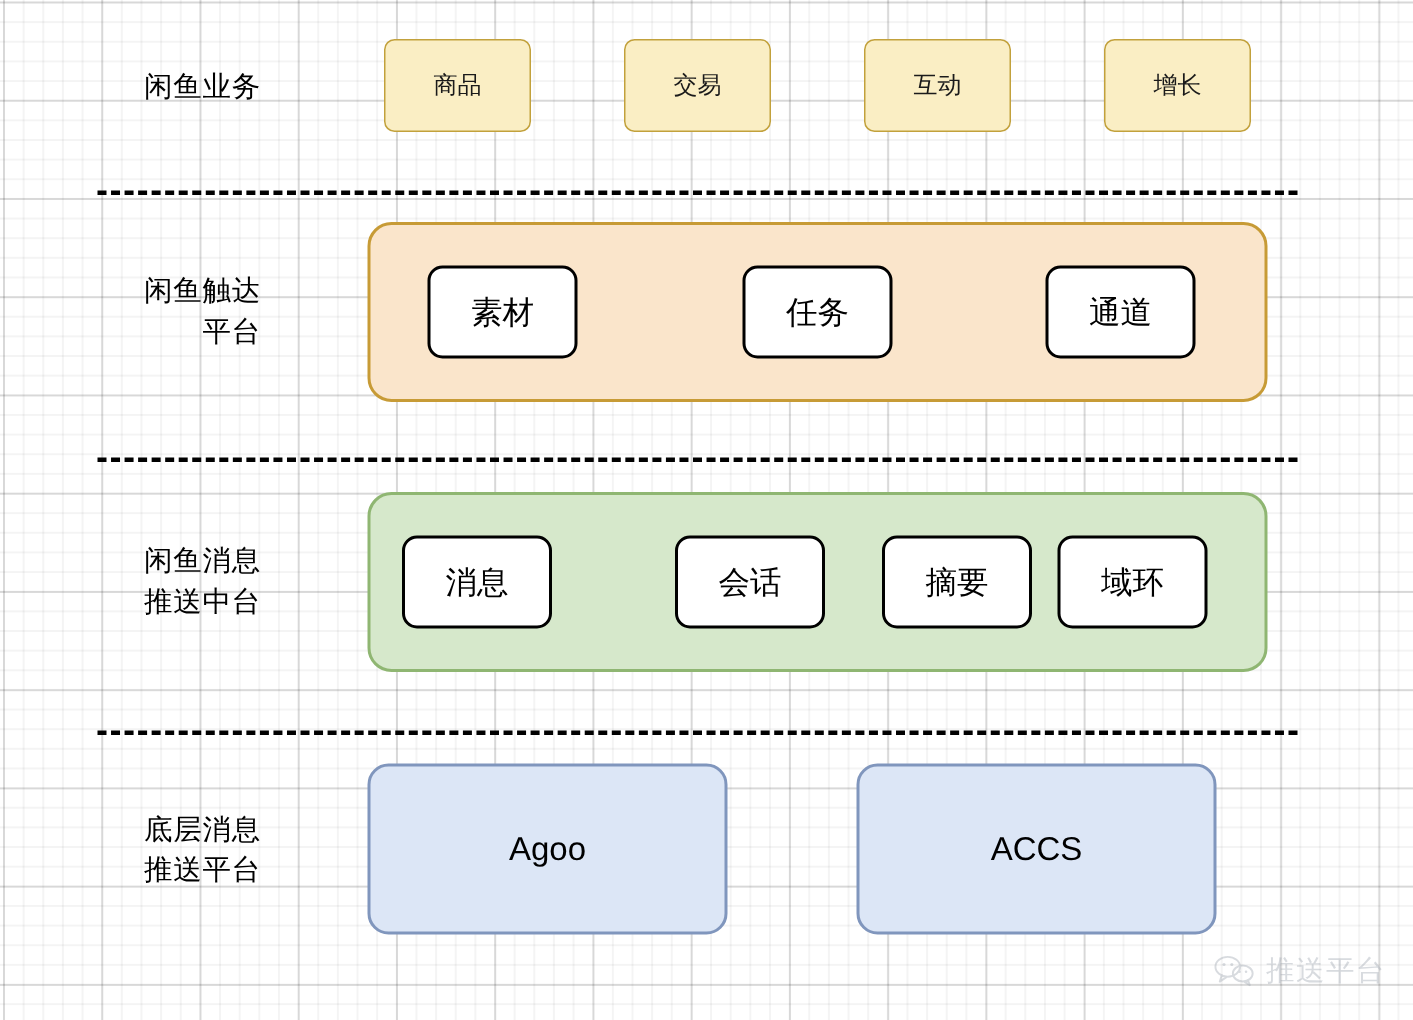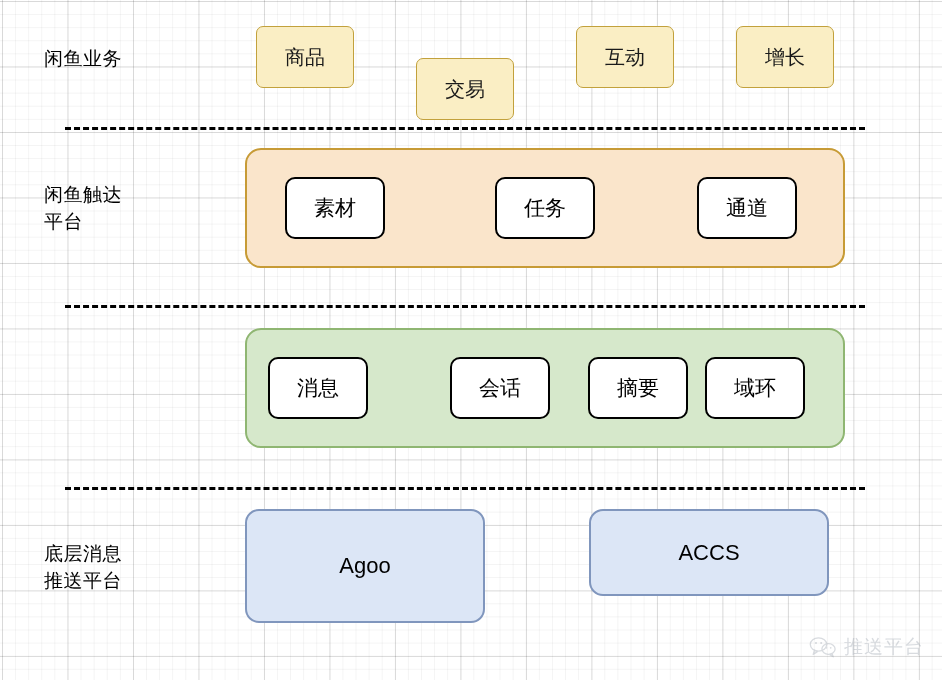--- a/index.html
+++ b/index.html
@@ -31,42 +31,42 @@
       65.5px 65.5px;
     background-position: 2px 1px, 2px 1px, 2px 1px, 2px 1px;
   }
 
   
   .row-label {
     position: absolute;
     font-size: 19px;
     line-height: 27px;
     color: #000000;
-    text-align: left;
+    text-align: right;
     white-space: pre-line;
     letter-spacing: 0.5px;
   }
 
   
   .divider {
     position: absolute;
     left: 65px;
     width: 800px;
     height: 0;
     border-top: 3px dashed #000000;
   }
 
   
   .chip {
     position: absolute;
     box-sizing: border-box;
     display: flex;
     align-items: center;
     justify-content: center;
-    font-size: 20px;
+    font-size: 16px;
     color: #1a1a1a;
     border-radius: 7px;
   }
   .chip-yellow {
     background-color: #faeec4;
     border: 1.6px solid #c2a13c;
     box-shadow: 0 0 0 0 rgba(0,0,0,0);
   }
 
   
@@ -133,21 +133,21 @@
 <body>
 
 <div id="diagram">
 
   <div class="row-label" style="left:44px; top:45px; width:130px;">闲鱼业务</div>
 
   <div class="chip chip-yellow" style="left:256px; top:26px; width:98px; height:62px;">
     <span>商品</span>
   </div>
 
-  <div class="chip chip-yellow" style="left:416px; top:26px; width:98px; height:62px;margin-top:32px;">
+  <div class="chip chip-yellow" style="left:416px; top:26px; width:98px; height:62px;">
     <span>交易</span>
   </div>
 
   <div class="chip chip-yellow" style="left:576px; top:26px; width:98px; height:62px;">
     <span>互动</span>
   </div>
 
   <div class="chip chip-yellow" style="left:736px; top:26px; width:98px; height:62px;">
     <span>增长</span>
   </div>
@@ -167,20 +167,22 @@
   <div class="node-white" style="left:285px; top:177px; width:100px; height:62px;">
     <span>素材</span>
   </div>
 
   <div class="node-white" style="left:697px; top:177px; width:100px; height:62px;">
     <span>通道</span>
   </div>
 
   <div class="divider" style="top:305px;"></div>
 
+  <div class="row-label" style="left:44px; top:361px; width:130px;">闲鱼消息
+推送中台</div>
 
   <div class="group group-green" style="left:245px; top:328px; width:600px; height:120px;">
   </div>
 
   <div class="node-white" style="left:268px; top:357px; width:100px; height:62px;">
     <span>消息</span>
   </div>
 
   <div class="node-white" style="left:450px; top:357px; width:100px; height:62px;">
     <span>会话</span>
@@ -196,21 +198,21 @@
 
   <div class="divider" style="top:487px;"></div>
 
   <div class="row-label" style="left:44px; top:540px; width:130px;">底层消息
 推送平台</div>
 
   <div class="node-blue" style="left:245px; top:509px; width:240px; height:114px;">
     <span>Agoo</span>
   </div>
 
-  <div class="node-blue" style="left:589px; top:509px; width:240px; height:87px;">
+  <div class="node-blue" style="left:571px; top:509px; width:240px; height:114px;">
     <span>ACCS</span>
   </div>
 
   <div id="watermark">
     <span>
       <svg width="28" height="22" viewBox="0 0 28 22" aria-hidden="true">
         <ellipse cx="9.5" cy="8.5" rx="8.2" ry="6.6" fill="none" stroke="#9aa2ad" stroke-width="1.3"></ellipse>
         <path d="M5.5 14.2 L4.2 18.4 L8.4 15.6 Z" fill="none" stroke="#9aa2ad" stroke-width="1.3" stroke-linejoin="round"></path>
         <circle cx="7" cy="7" r="1.05" fill="#9aa2ad"></circle>
         <circle cx="12.2" cy="7" r="1.05" fill="#9aa2ad"></circle>

